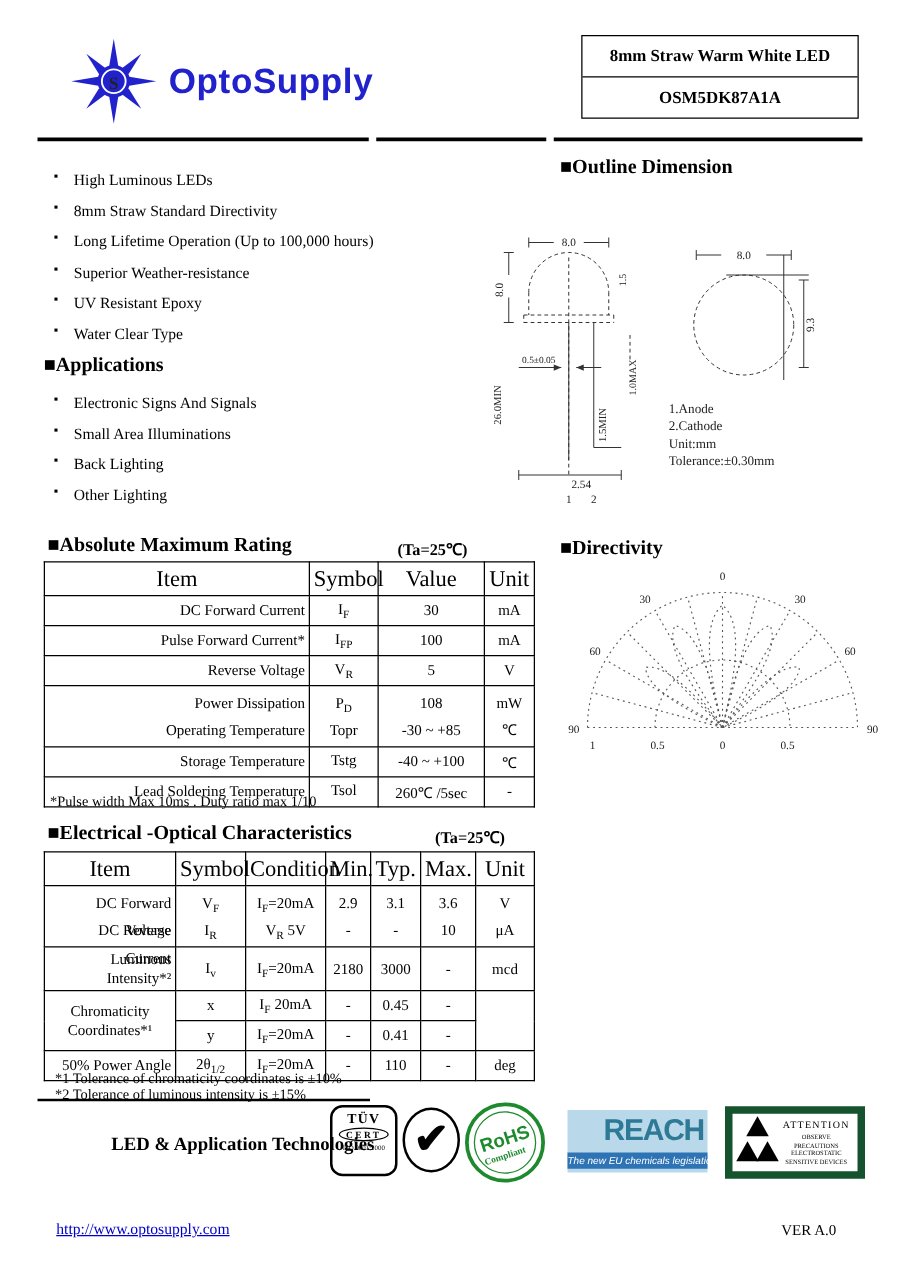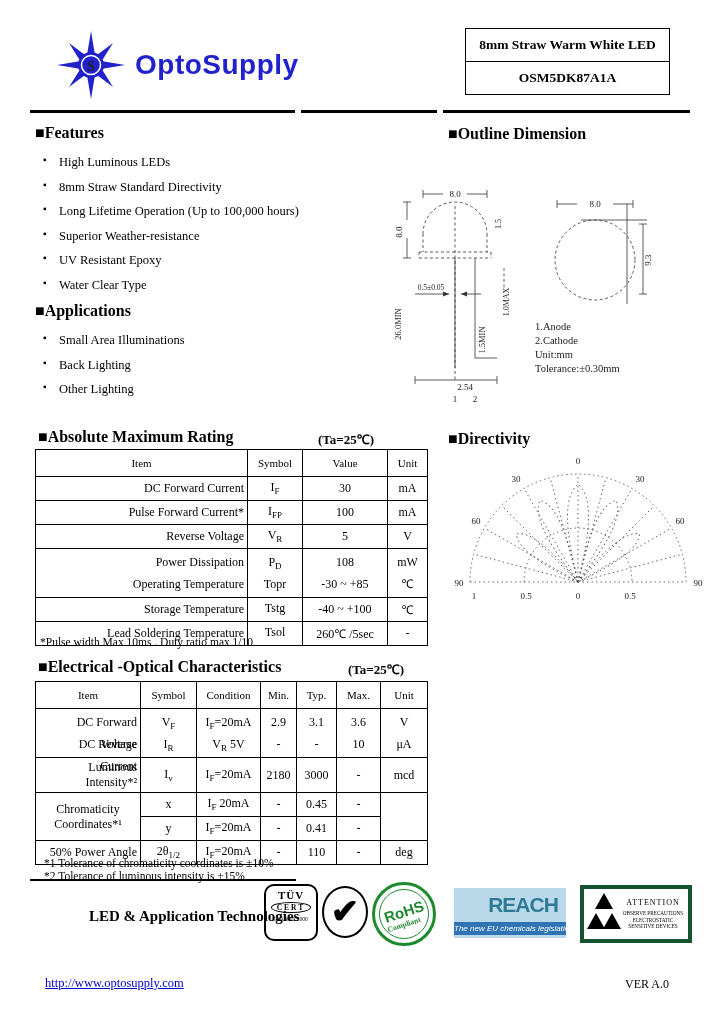--- a/index.html
+++ b/index.html
@@ -2,37 +2,37 @@
 <html><head>
 <meta charset="utf-8">
 <style>
   * { box-sizing: border-box; margin: 0; padding: 0; }
   body { background:#888; font-family:"Liberation Serif", serif; }
   .page { position:relative; width:720px; height:1012px; background:#ffffff; color:#000; margin:0 auto; overflow:hidden; }
   .abs { position:absolute; }
 
   
   .brand-text { font-family:"Liberation Sans", sans-serif; font-weight:bold; font-size:28px; color:#2222cc; letter-spacing:0.5px; }
-  .part-box { border:1.5px solid #000; width:205px; }
+  .part-box { border:1.5px solid #000; width:222px; }
   .part-box .cell { text-align:center; font-weight:bold; font-size:13.5px; padding:8px 2px; }
   .part-box .cell:first-child { border-bottom:1.5px solid #000; }
   .rule { background:#000; height:3px; }
 
   
   .h1 { font-weight:bold; font-size:16px; }
   .cond { font-weight:bold; font-size:13px; }
   ul.plain { list-style:none; }
   ul.plain li { font-size:12.5px; padding-left:16px; position:relative; margin-bottom:9.5px; }
   ul.plain li::before { content:"▪"; position:absolute; left:0; top:-1px; font-size:10px; }
 
   
   table.sheet { border-collapse:collapse; table-layout:fixed; }
   table.sheet td { border:1px solid #000; font-size:12px; text-align:center; padding:2px 3px; height:24px; }
   table.sheet td.item { text-align:right; padding-left:6px; }
-  table.sheet tr.hdr td { height:27px; font-size:11px; }
+  table.sheet tr.hdr td { height:27px; font-size:18px; }
   table.sheet td.grp div { height:22px; line-height:22px; }
   sub { font-size:9px; }
   .fnote { font-size:11.5px; }
 
   
   svg text { font-family:"Liberation Serif", serif; fill:#222; }
   .dimline { stroke:#333; stroke-width:0.8; fill:none; }
   .dashed { stroke:#333; stroke-width:0.8; fill:none; stroke-dasharray:3,2.5; }
   .dotted { stroke:#555; stroke-width:0.9; fill:none; stroke-dasharray:1.5,3; }
 
@@ -41,23 +41,23 @@
   .tuv-box { width:54px; height:57px; border:2px solid #000; border-radius:10px; text-align:center; padding-top:3px; }
   .tuv-t { font-weight:bold; font-size:11px; letter-spacing:1px; }
   .tuv-oval { border:1.2px solid #000; border-radius:50%; width:40px; margin:1px auto; font-size:7.5px; font-weight:bold; letter-spacing:2px; }
   .tuv-iso { font-size:5.5px; margin-top:3px; }
   .chk-circle { width:46px; height:52px; border:2px solid #000; border-radius:50%; text-align:center; line-height:48px; font-size:34px; font-weight:bold; }
   .rohs { width:64px; height:64px; border:3.5px solid #1e8a2e; border-radius:50%; position:relative; }
   .rohs .inner { position:absolute; left:4px; top:4px; right:4px; bottom:4px; border:1px solid #1e8a2e; border-radius:50%; text-align:center; }
   .rohs .t { display:block; margin-top:13px; transform:rotate(-18deg); color:#1e8a2e; font-weight:bold; font-size:15px; font-family:"Liberation Sans", sans-serif; }
   .rohs .s { display:block; transform:rotate(-18deg); color:#1e8a2e; font-size:7.5px; font-weight:bold; }
   .reach { width:112px; height:50px; background:#b9d9ea; text-align:center; }
-  .reach .t { font-family:"Liberation Sans", sans-serif; font-weight:bold; font-size:21px; line-height:34px; color:#2e7a96; letter-spacing:-1px;padding-left:26px; }
+  .reach .t { font-family:"Liberation Sans", sans-serif; font-weight:bold; font-size:24px; line-height:34px; color:#2e7a96; letter-spacing:-1px;padding-left:26px; }
   .reach .bar { background:#2e74b5; color:#fff; font-size:8px; font-style:italic; font-family:"Liberation Sans", sans-serif; line-height:13px; height:13px; white-space:nowrap; }
-  .esd-box { width:112px; height:58px; border:4px solid #14532d; display:flex; align-items:center; padding:3px; }
+  .esd-box { width:112px; height:58px; border:6px solid #14532d; display:flex; align-items:center; padding:3px; }
   .esd-tris { width:34px; position:relative; height:46px; }
   .tri { position:absolute; width:0; height:0; border-left:9px solid transparent; border-right:9px solid transparent; border-bottom:16px solid #000; }
   .esd-text { flex:1; text-align:center; }
   .esd-text .t { font-size:8px; letter-spacing:1px; margin-bottom:3px; }
   .esd-text .l { font-size:5.2px; line-height:6.5px; }
 
   .link { color:#0000cc; text-decoration:underline; font-size:12.5px; }
   .ver { font-size:12px; }
 </style>
 </head>
@@ -87,31 +87,31 @@
   <div class="abs part-box" style="left:465px; top:28px;">
     <div class="cell">8mm Straw Warm White LED</div>
     <div class="cell">OSM5DK87A1A</div>
   </div>
 
   <div class="abs rule" style="left:30px; top:110px; width:265px;"></div>
   <div class="abs rule" style="left:301px; top:110px; width:136px;"></div>
   <div class="abs rule" style="left:443px; top:110px; width:247px;"></div>
 
   <div class="abs" style="left:35px; top:124px; width:340px;">
-    <div class="h1">■Features</div>
     <ul class="plain" style="margin-top:13px; margin-left:8px;">
       <li>High Luminous LEDs</li>
       <li>8mm Straw Standard Directivity</li>
       <li>Long Lifetime Operation (Up to 100,000 hours)</li>
       <li>Superior Weather-resistance</li>
       <li>UV Resistant Epoxy</li>
       <li>Water Clear Type</li>
     </ul>
     <div class="h1" style="margin-top:2px;">■Applications</div>
     <ul class="plain" style="margin-top:13px; margin-left:8px;">
+      <li>Electronic Signs And Signals</li>
       <li>Small Area Illuminations</li>
       <li>Back Lighting</li>
       <li>Other Lighting</li>
     </ul>
   </div>
 
   <div class="abs h1" style="left:448px; top:125px;">■Outline Dimension</div>
 
   <svg class="abs" style="left:385px; top:172px;" width="330" height="232" viewBox="0 0 330 232">
 

